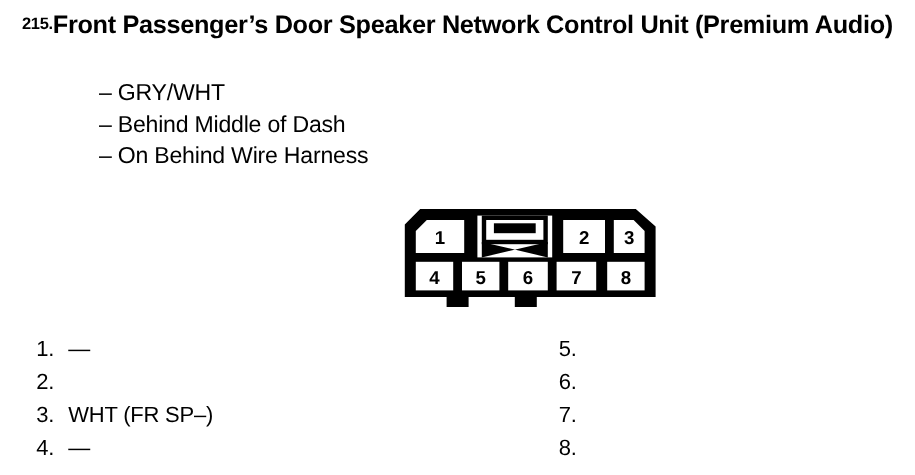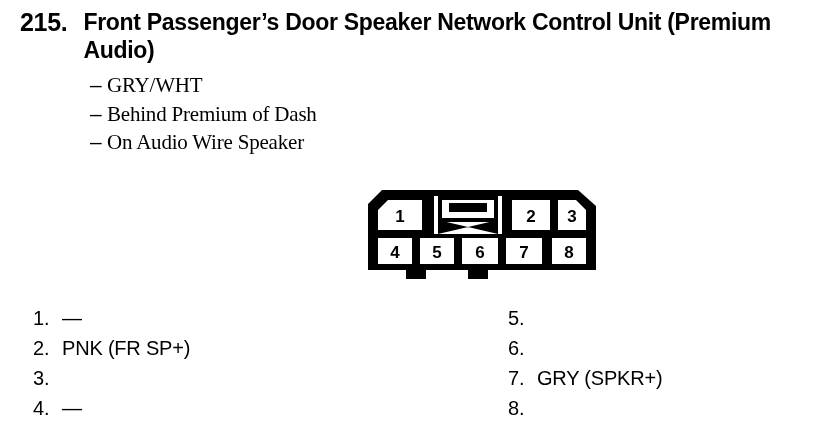--- a/index.html
+++ b/index.html
@@ -22,33 +22,32 @@
     position: absolute;
     left: 20px;
     top: 8px;
     width: 800px;
   }
   .title-row {
     display: flex;
     align-items: flex-start;
   }
   .title-num {
-    font-size: 25px;
+    font-size: 15px;
     font-weight: bold;
     line-height: 28px;
     letter-spacing: -0.3px;
     white-space: nowrap;
     flex: 0 0 auto;
   }
   .title-text {
     font-size: 23px;
     font-weight: bold;
     line-height: 28px;
     letter-spacing: -0.3px;
-    margin-left: 16px;
     flex: 1 1 auto;
   }
 
   
   #bullets {
     position: absolute;
     left: 90px;
     top: 71px;
   }
   .bullet-line {
@@ -58,21 +57,20 @@
     line-height: 28.5px;
     letter-spacing: -0.2px;
     white-space: nowrap;
   }
   .bullet-dash {
     flex: 0 0 auto;
     width: 17px;
   }
   .bullet-text {
     flex: 0 0 auto;
-    font-family: Liberation Serif, serif;
   }
 
   
   #connector {
     position: absolute;
     left: 364px;
     top: 186px;
     width: 240px;
     height: 96px;
   }
@@ -121,25 +119,25 @@
   </div>
 </div>
 
 <div id="bullets">
   <div class="bullet-line">
     <span class="bullet-dash">–</span>
     <span class="bullet-text">GRY/WHT</span>
   </div>
   <div class="bullet-line">
     <span class="bullet-dash">–</span>
-    <span class="bullet-text">Behind Premium of Dash</span>
+    <span class="bullet-text">Behind Middle of Dash</span>
   </div>
   <div class="bullet-line">
     <span class="bullet-dash">–</span>
-    <span class="bullet-text">On Audio Wire Speaker</span>
+    <span class="bullet-text">On Behind Wire Harness</span>
   </div>
 </div>
 
 <div id="connector">
   <svg width="240" height="100" viewBox="0 0 240 100" xmlns="http://www.w3.org/2000/svg">
 
     <path fill="#000000" d="M 4 18
              L 18 4
              L 214 4
              L 232 20
@@ -187,38 +185,37 @@
   </svg>
 </div>
 
 <div class="legend" id="legend-left">
   <div class="legend-row">
     <span class="legend-idx">1.</span>
     <span class="legend-val">—</span>
   </div>
   <div class="legend-row">
     <span class="legend-idx">2.</span>
-    <span class="legend-val">PNK (FR SP+)</span>
   </div>
   <div class="legend-row">
     <span class="legend-idx">3.</span>
+    <span class="legend-val">WHT (FR SP–)</span>
   </div>
   <div class="legend-row">
     <span class="legend-idx">4.</span>
     <span class="legend-val">—</span>
   </div>
 </div>
 
 <div class="legend" id="legend-right">
   <div class="legend-row">
     <span class="legend-idx">5.</span>
   </div>
   <div class="legend-row">
     <span class="legend-idx">6.</span>
   </div>
   <div class="legend-row">
     <span class="legend-idx">7.</span>
-    <span class="legend-val">GRY (SPKR+)</span>
   </div>
   <div class="legend-row">
     <span class="legend-idx">8.</span>
   </div>
 </div>
 
 </body></html>

